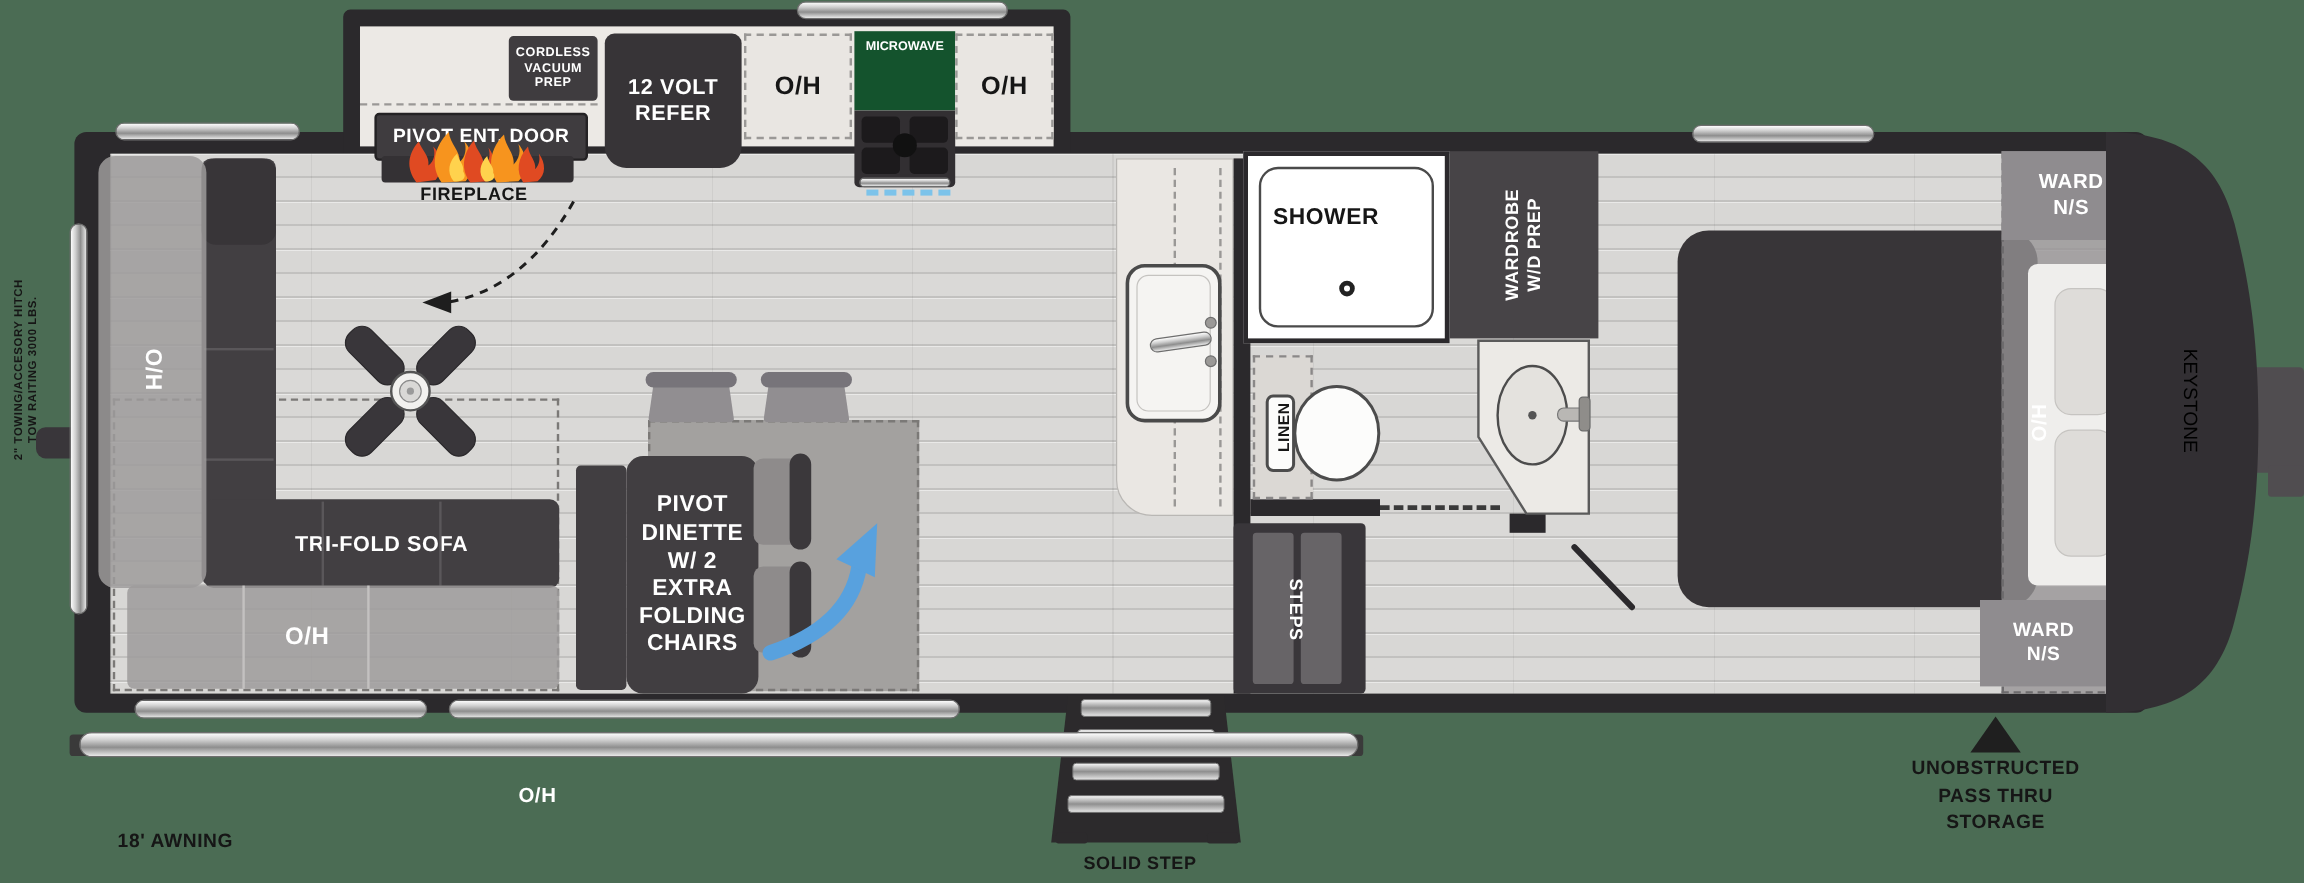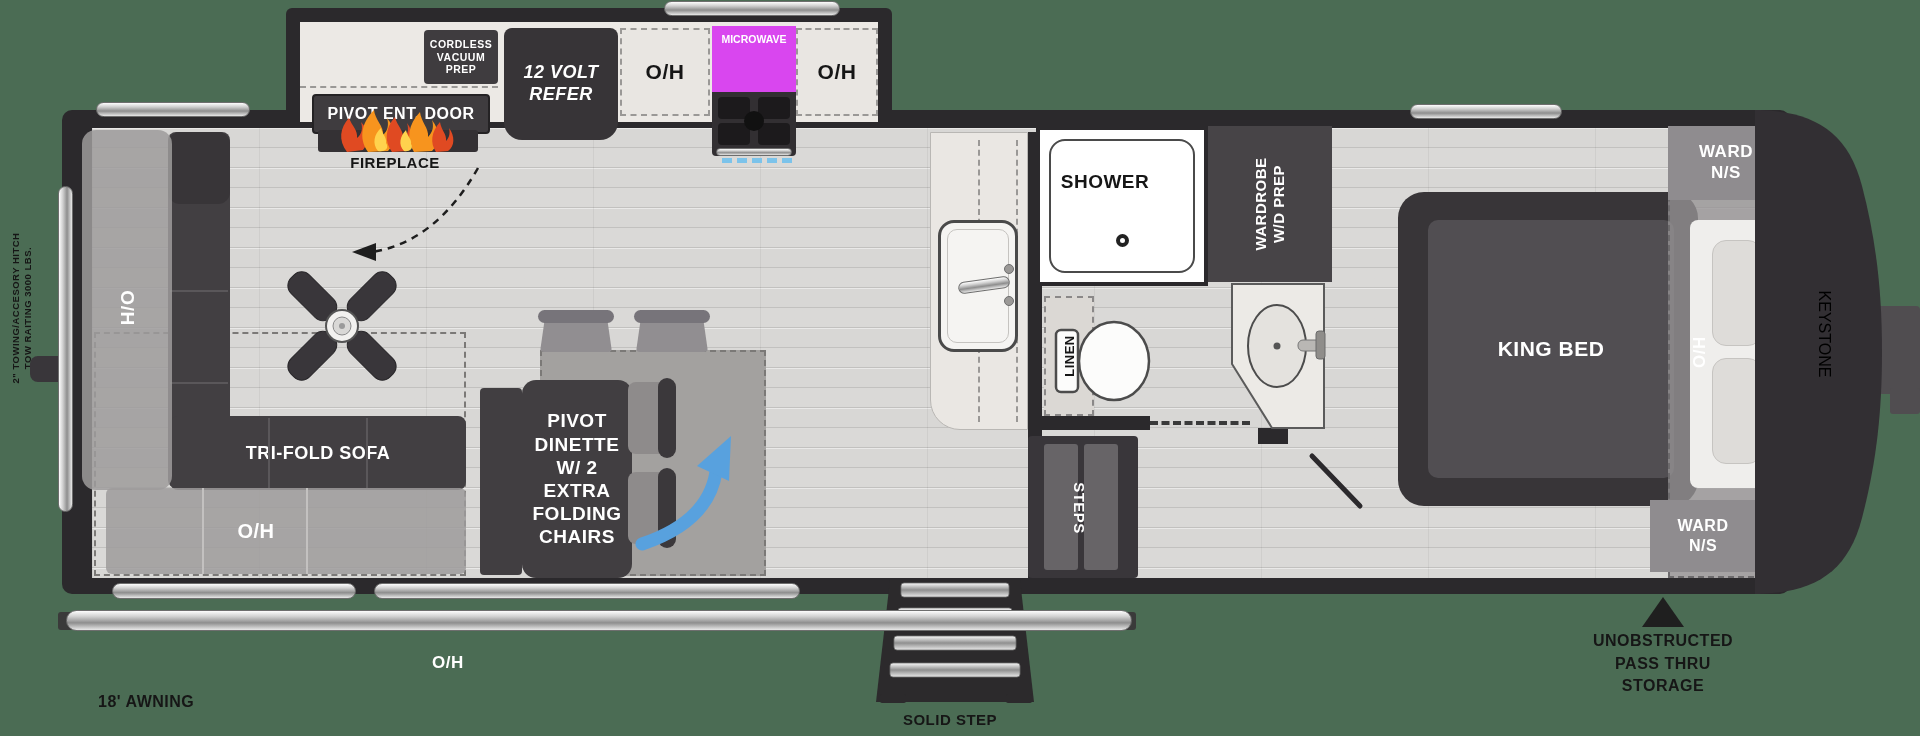--- a/index.html
+++ b/index.html
@@ -43,27 +43,27 @@
   </div>
   <div class="abs" style="left:300px;top:86px;width:198px;height:0;border-top:2px dashed #9a9896;"></div>
   <div class="abs darkbox flex" style="left:312px;top:94px;width:178px;height:40px;border:2px solid #242224;">
     <span class="lbl" style="font-size:16px;">PIVOT ENT. DOOR</span>
   </div>
   <div class="abs" style="left:318px;top:130px;width:160px;height:22px;background:#343134;border-radius:3px;"></div>
   <div class="abs flex" style="left:330px;top:152px;width:130px;height:20px;">
     <span class="dlbl" style="font-size:15px;">FIREPLACE</span>
   </div>
   <div class="abs flex" style="left:504px;top:28px;width:114px;height:112px;background:#373437;border-radius:8px 8px 18px 18px;">
-    <span class="lbl ml" style="font-size:18px;font-style:italic;">12 VOLT
+    <span class="lbl ml" style="font-size:18px;">12 VOLT
 REFER</span>
   </div>
   <div class="abs dashcab flex" style="left:620px;top:28px;width:90px;height:88px;">
     <span class="dlbl" style="font-size:21px;">O/H</span>
   </div>
-  <div class="abs" style="left:712px;top:26px;width:84px;height:66px;background:#d946ef;display:flex;justify-content:center;align-items:flex-start;padding-top:7px;">
+  <div class="abs" style="left:712px;top:26px;width:84px;height:66px;background:#14532d;display:flex;justify-content:center;align-items:flex-start;padding-top:7px;">
     <span class="lbl" style="font-size:10.5px;letter-spacing:0;">MICROWAVE</span>
   </div>
   <div class="abs" style="left:712px;top:92px;width:84px;height:64px;background:#322f32;border-radius:0 0 4px 4px;">
     <div class="abs" style="left:6px;top:5px;width:32px;height:22px;background:#1c1a1c;border-radius:4px;"></div>
     <div class="abs" style="left:46px;top:5px;width:32px;height:22px;background:#1c1a1c;border-radius:4px;"></div>
     <div class="abs" style="left:6px;top:31px;width:32px;height:22px;background:#1c1a1c;border-radius:4px;"></div>
     <div class="abs" style="left:46px;top:31px;width:32px;height:22px;background:#1c1a1c;border-radius:4px;"></div>
     <div class="abs" style="left:32px;top:19px;width:20px;height:20px;background:#111;border-radius:50%;"></div>
     <div class="abs tube" style="left:4px;top:56px;width:76px;height:8px;"></div>
   </div>
@@ -136,23 +136,20 @@
   </div>
   <div class="abs" style="left:1208px;top:126px;width:124px;height:156px;background:#474447;"></div>
   <div class="abs" style="left:1044px;top:296px;width:50px;height:120px;background:#dbd8d4;border:2px dashed #8a8888;"></div>
 
   <div class="abs" style="left:1028px;top:436px;width:110px;height:142px;background:#39363a;border-radius:4px;">
     <div class="abs" style="left:16px;top:8px;width:34px;height:126px;background:#676467;border-radius:3px;"></div>
     <div class="abs" style="left:56px;top:8px;width:34px;height:126px;background:#676467;border-radius:3px;"></div>
   </div>
 
   <div class="abs" style="left:1398px;top:192px;width:300px;height:314px;background:#383538;border-radius:26px;"></div>
-  <div class="abs flex" style="left:1428px;top:220px;width:246px;height:258px;background:#514e52;border-radius:10px;">
-    <span class="lbl" style="font-size:21px;">KING BED</span>
-  </div>
   <div class="abs" style="left:1668px;top:126px;width:116px;height:452px;background:rgba(150,147,149,0.78);border-left:2px dashed #6d6b6d;border-bottom:2px dashed #6d6b6d;"></div>
   <div class="abs flex" style="left:1668px;top:126px;width:116px;height:74px;background:#8f8c8f;">
     <span class="lbl ml" style="font-size:17px;">WARD
 N/S</span>
   </div>
   <div class="abs" style="left:1690px;top:220px;width:74px;height:268px;background:#efeeec;border-radius:8px;"></div>
   <div class="abs" style="left:1712px;top:240px;width:50px;height:106px;background:#dedcd9;border:1px solid #c6c4c1;border-radius:14px;"></div>
   <div class="abs" style="left:1712px;top:358px;width:50px;height:106px;background:#dedcd9;border:1px solid #c6c4c1;border-radius:14px;"></div>
   <div class="abs flex" style="left:1650px;top:500px;width:106px;height:72px;background:#8f8c8f;">
     <span class="lbl ml" style="font-size:16px;">WARD

